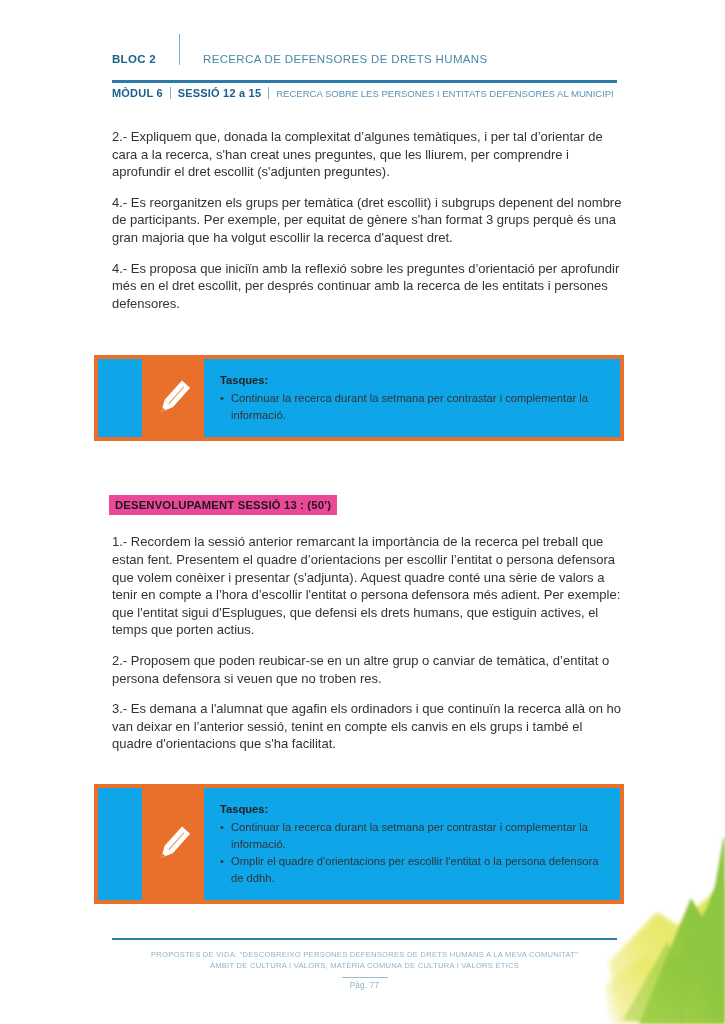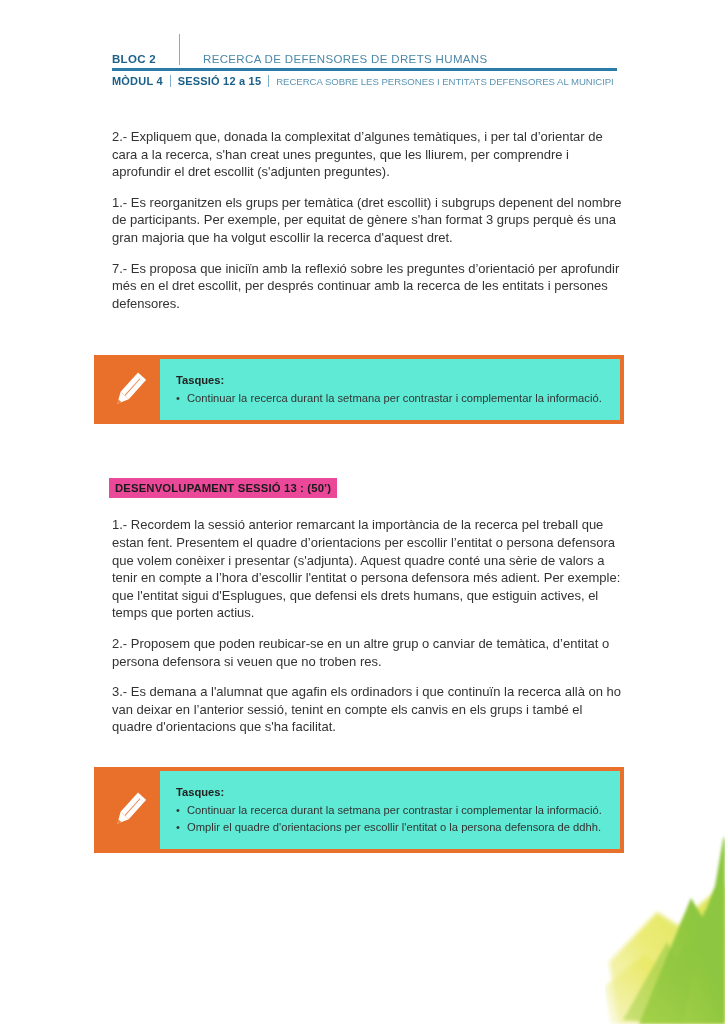--- a/index.html
+++ b/index.html
@@ -42,21 +42,21 @@
     position: absolute;
     left: 112px;
     top: 34px;
     width: 505px;
   }
   .hdr-line1 {
     display: flex;
     align-items: baseline;
     font-size: 11.5px;
     letter-spacing: .2px;
-    padding-bottom: 3px;
+    padding-bottom: 15px;
     gap: 16px;
   }
   .hdr-bloc {
     font-weight: bold;
     color: #1b6089;
     letter-spacing: .3px;
     white-space: nowrap;
   }
   .hdr-sep {
     display: inline-block;
@@ -109,24 +109,25 @@
     line-height: 17.6px;
     color: #333333;
     text-align: left;
   }
 
   
   .task-box {
     position: relative;
     box-sizing: border-box;
     border: 4px solid #e8702a;
-    background: #5eead4;
+    background: #0ea5e9;
     display: flex;
     align-items: stretch;
     margin: 0;
+    padding-left: 44px;
   }
   .task-icon {
     flex: 0 0 62px;
     background: #e8702a;
     display: flex;
     align-items: center;
     justify-content: center;
   }
   .task-body {
     flex: 1 1 auto;
@@ -255,33 +256,33 @@
   </div>
 
   <div class="doc-header">
     <div class="hdr-line1">
       <span class="hdr-bloc">BLOC 2</span>
       <span class="hdr-sep"></span>
       <span class="hdr-title1">RECERCA DE DEFENSORES DE DRETS HUMANS</span>
     </div>
     <div class="hdr-rule"></div>
     <div class="hdr-line2">
-      <span class="hdr-modul">MÒDUL 4</span>
+      <span class="hdr-modul">MÒDUL 6</span>
       <span class="hdr-sep"></span>
       <span class="hdr-sessio">SESSIÓ 12 a 15</span>
       <span class="hdr-sep"></span>
       <span class="hdr-title2">RECERCA SOBRE LES PERSONES I ENTITATS DEFENSORES AL MUNICIPI</span>
     </div>
   </div>
 
   <div class="content">
 
     <p class="para">2.- Expliquem que, donada la complexitat d’algunes temàtiques, i per tal d’orientar de cara a la recerca, s'han creat unes preguntes, que les lliurem, per comprendre i aprofundir el dret escollit (s'adjunten preguntes).</p>
-    <p class="para">1.- Es reorganitzen els grups per temàtica (dret escollit) i subgrups depenent del nombre de participants. Per exemple, per equitat de gènere s'han format 3 grups perquè és una gran majoria que ha volgut escollir la recerca d'aquest dret.</p>
-    <p class="para">7.- Es proposa que iniciïn amb la reflexió sobre les preguntes d’orientació per aprofundir més en el dret escollit, per després continuar amb la recerca de les entitats i persones defensores.</p>
+    <p class="para">4.- Es reorganitzen els grups per temàtica (dret escollit) i subgrups depenent del nombre de participants. Per exemple, per equitat de gènere s'han format 3 grups perquè és una gran majoria que ha volgut escollir la recerca d'aquest dret.</p>
+    <p class="para">4.- Es proposa que iniciïn amb la reflexió sobre les preguntes d’orientació per aprofundir més en el dret escollit, per després continuar amb la recerca de les entitats i persones defensores.</p>
 
     <div style="height:30px"></div>
 
     <div class="task-box" style="margin-left:-18px; width:530px;">
       <div class="task-icon">
         <svg width="34" height="40" viewBox="0 0 34 40" xmlns="http://www.w3.org/2000/svg">
           <g transform="rotate(42 17 20)">
 
             <rect x="12" y="4" width="11" height="23" fill="#ffffff"></rect>
 
@@ -333,14 +334,25 @@
         <div class="task-title">Tasques:</div>
         <ul class="task-list">
           <li>Continuar la recerca durant la setmana per contrastar i complementar la informació.</li>
           <li>Omplir el quadre d'orientacions per escollir l'entitat o la persona defensora de ddhh.</li>
         </ul>
       </div>
     </div>
 
   </div>
 
+  <div class="footer">
+    <div class="footer-rule"></div>
+    <div class="footer-line">PROPOSTES DE VIDA: “DESCOBREIXO PERSONES DEFENSORES DE DRETS HUMANS A LA MEVA COMUNITAT”</div>
+    <div class="footer-line">ÀMBIT DE CULTURA I VALORS, MATÈRIA COMUNA DE CULTURA I VALORS ÈTICS</div>
+    <div class="footer-pagewrap">
+      <div class="footer-pagebox">
+        <div class="footer-pagerule"></div>
+        <div class="footer-page">Pàg. 77</div>
+      </div>
+    </div>
+  </div>
 
 </div>
 
 </body></html>

